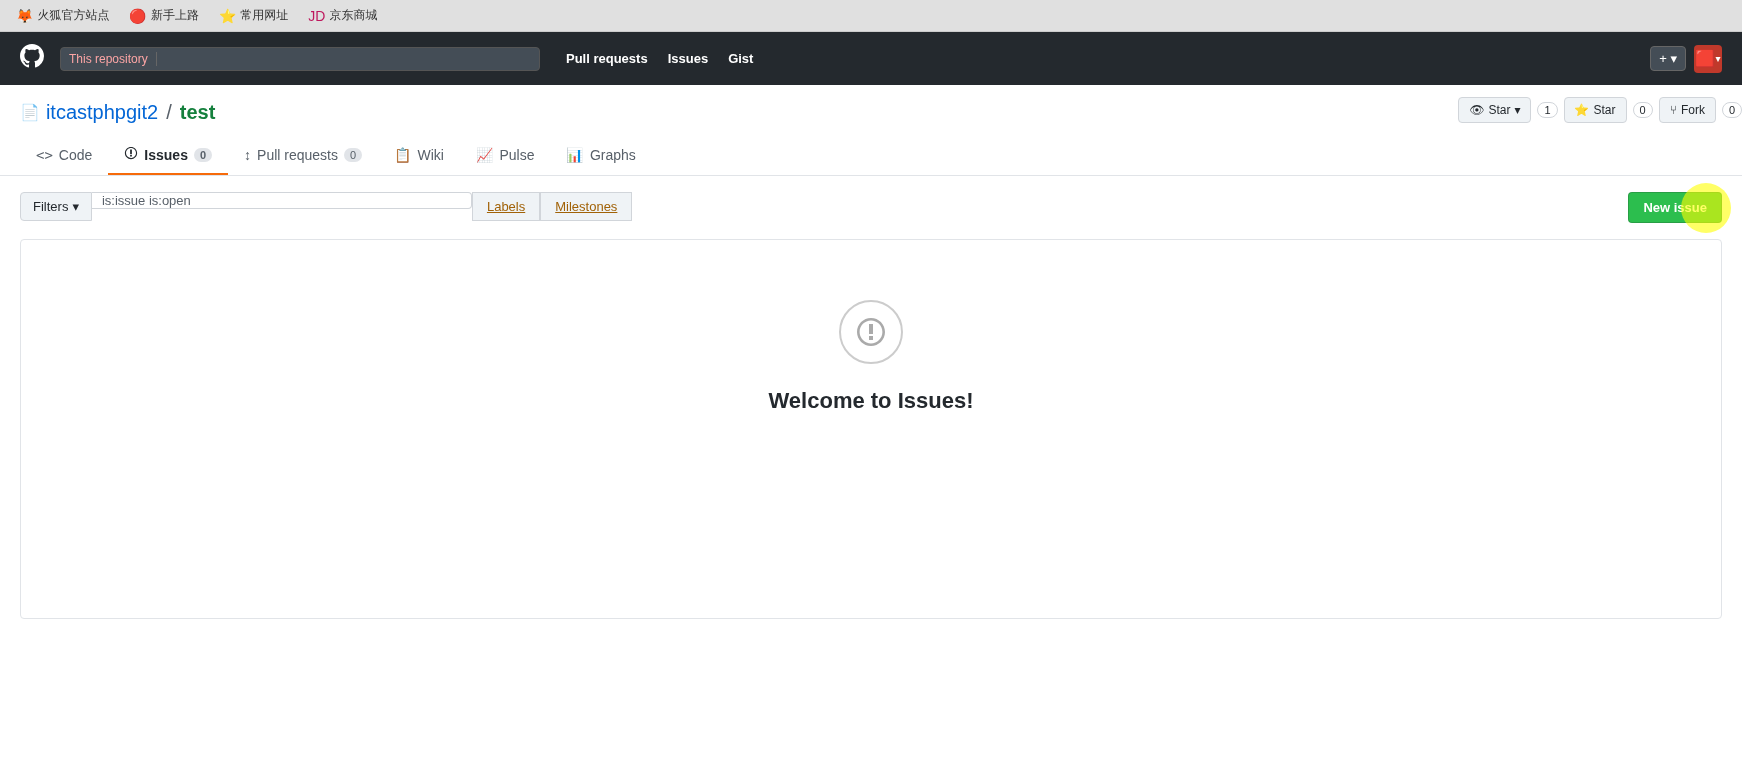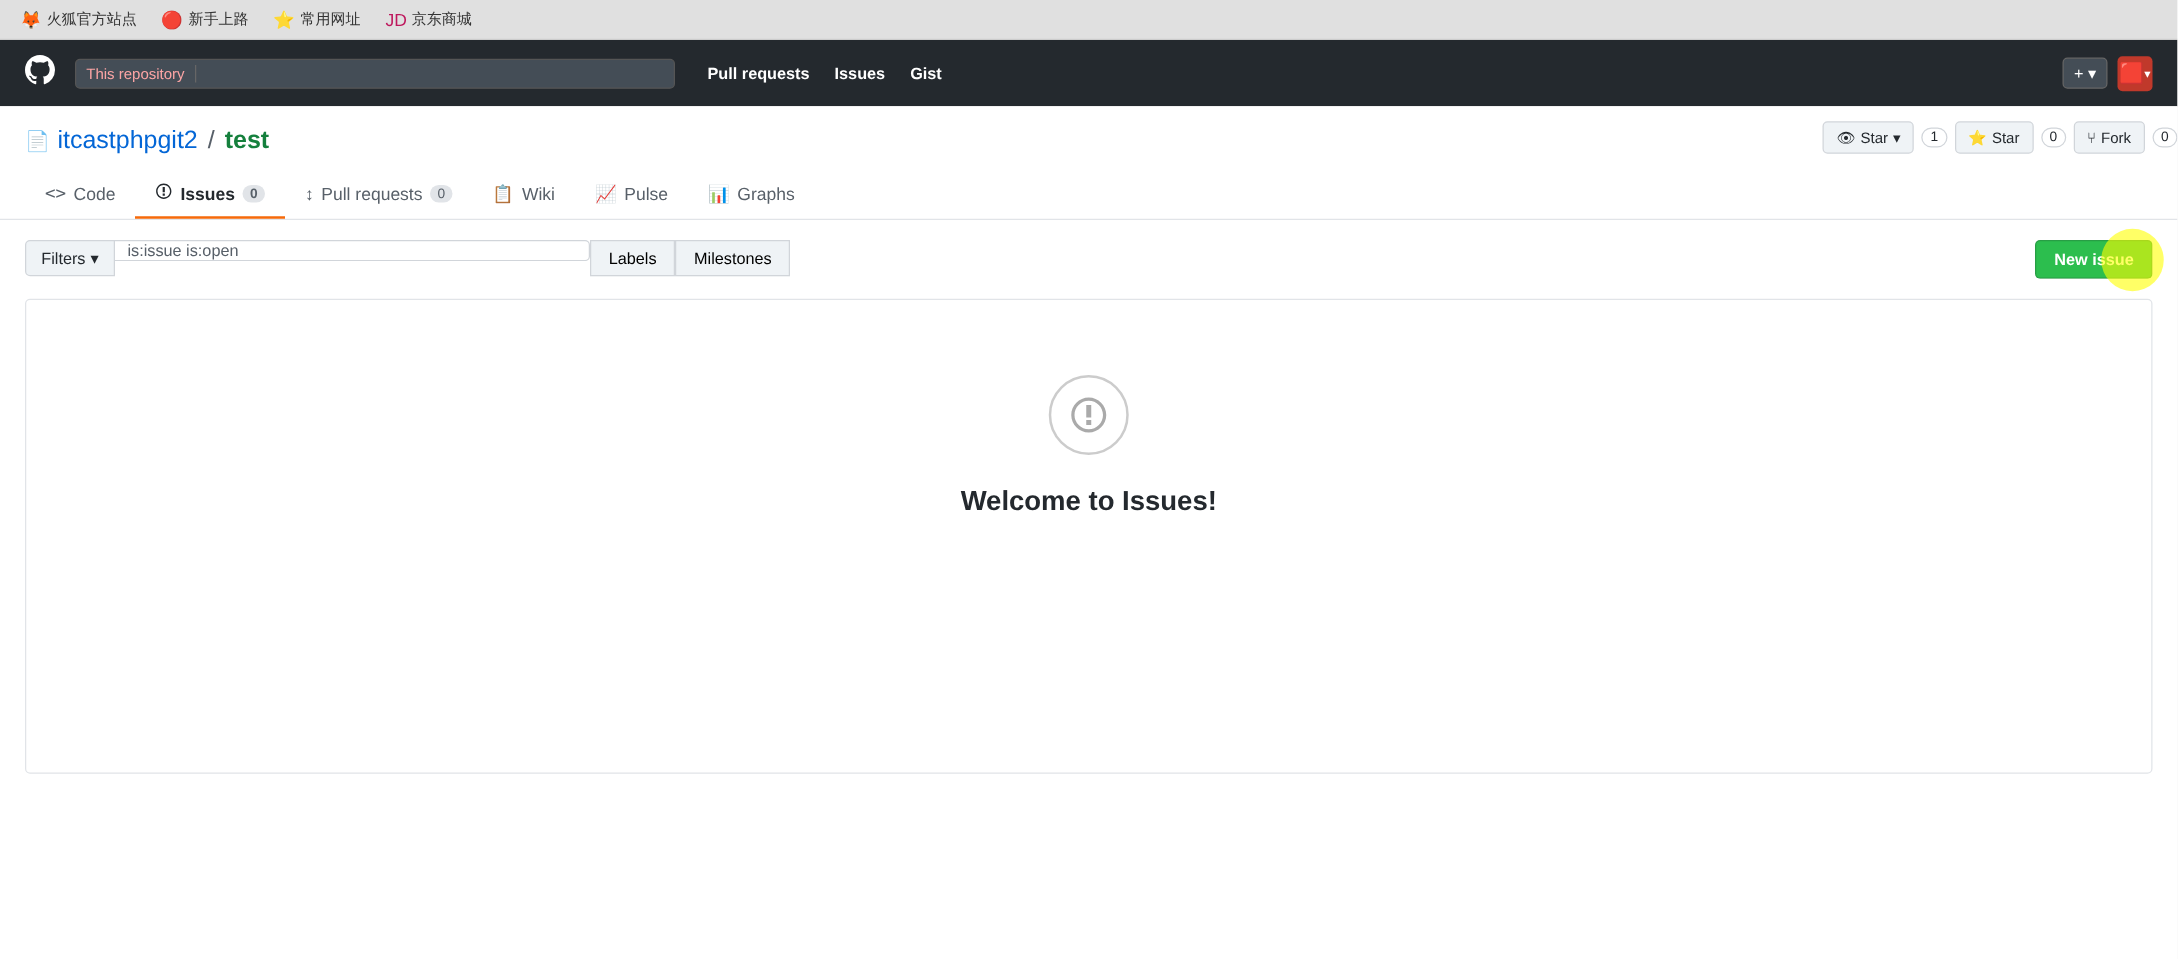--- a/index.html
+++ b/index.html
@@ -236,22 +236,23 @@
       background: white;
       outline: none;
       max-width: 380px;
     }
     .labels-btn, .milestones-btn {
       padding: 6px 14px;
       border: 1px solid #d1d5da;
       border-radius: 0;
       background: #eff3f6;
       font-size: 13px;
-      color: #000000;
-      cursor: pointer;
+      color: #a16207;
+      cursor: pointer;
+      text-decoration: underline;
     }
     .new-issue-btn {
       margin-left: auto;
       padding: 7px 14px;
       background: #2cbe4e;
       border: 1px solid rgba(27,31,35,.2);
       border-radius: 4px;
       color: white;
       font-size: 13px;
       font-weight: 700;

